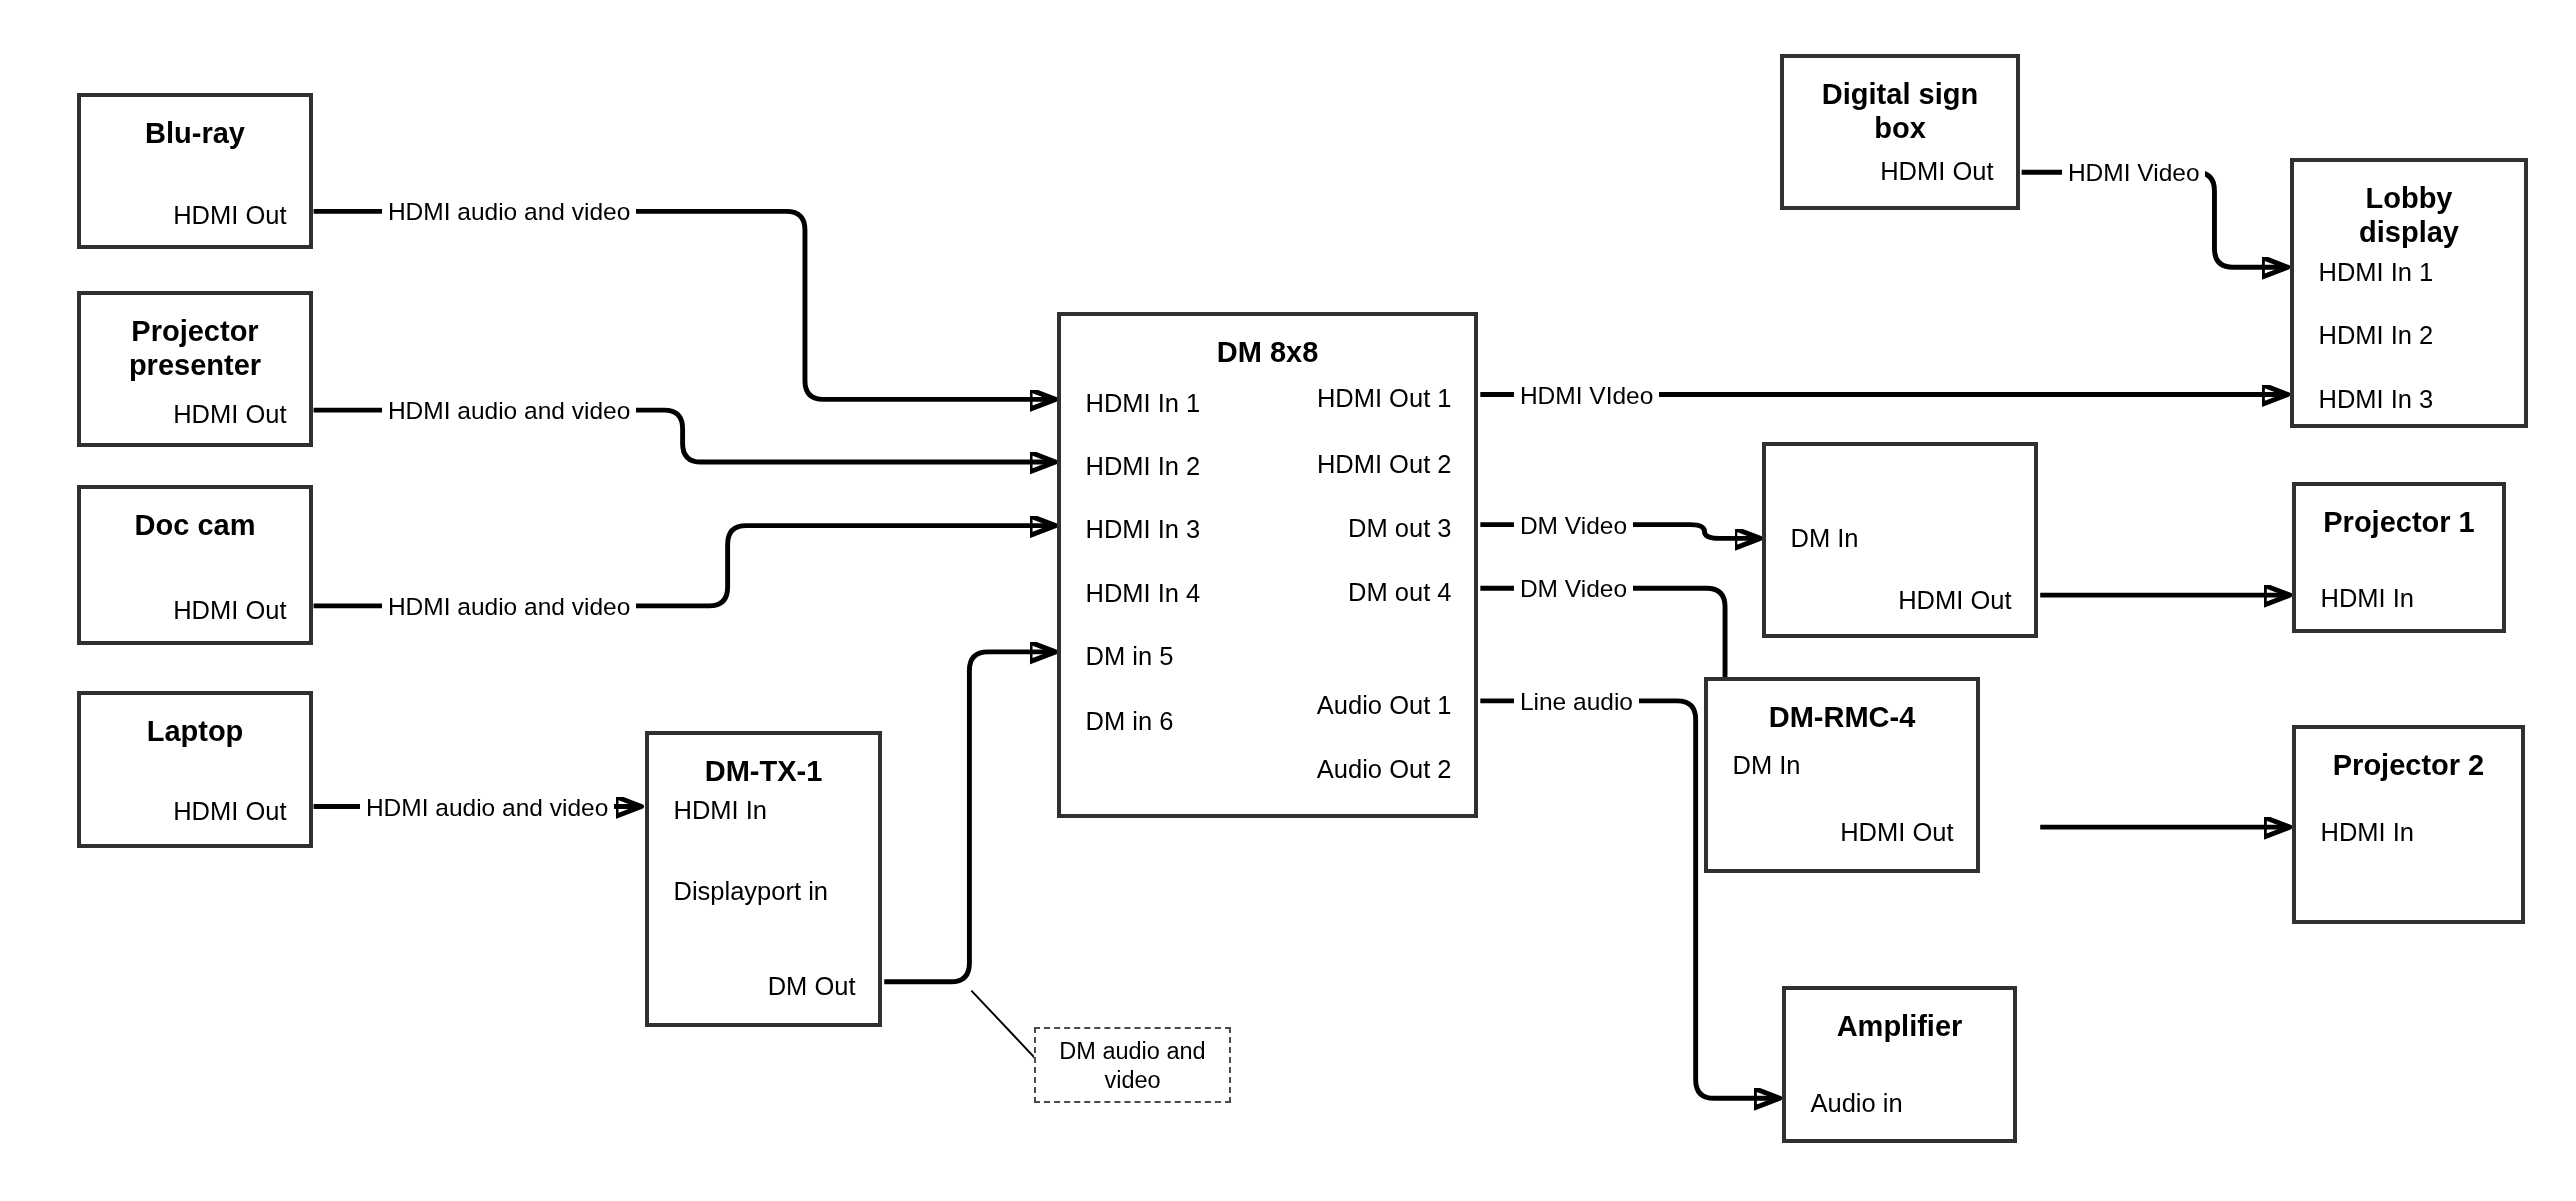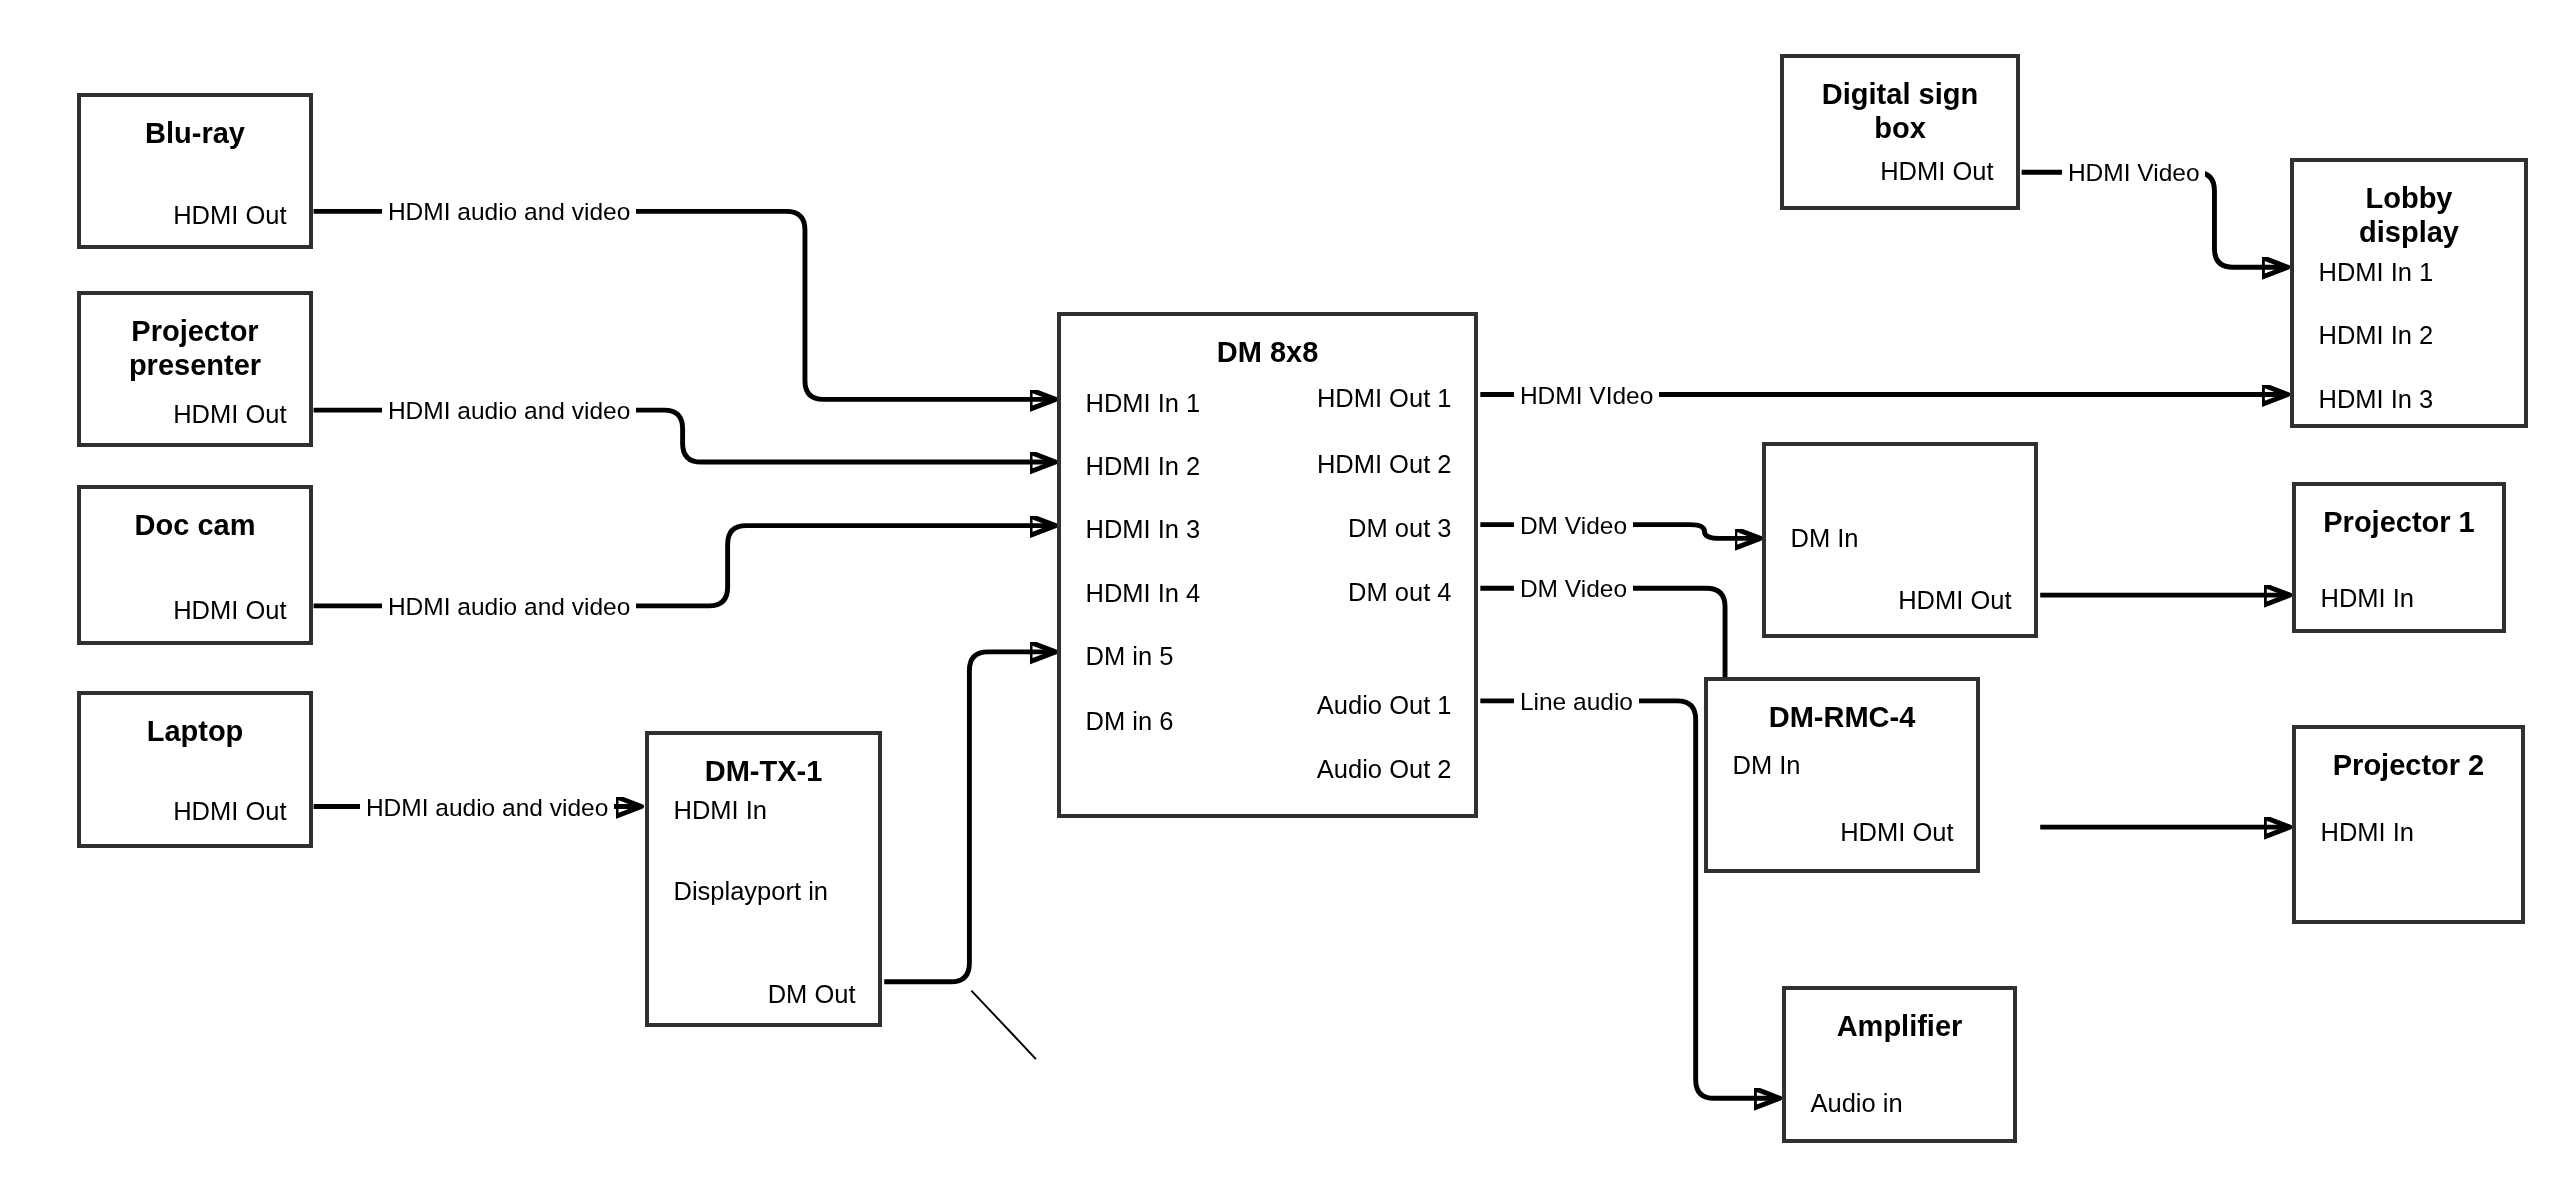--- a/index.html
+++ b/index.html
@@ -99,21 +99,21 @@
 
   <div class="node" style="left:77px;top:691px;width:236px;height:157px;">
     <div class="node-title">Laptop</div>
     <div class="port port-r" style="top:116px;">HDMI Out</div>
   </div>
 
   <div class="node" style="left:645px;top:731px;width:237px;height:296px;">
     <div class="node-title">DM-TX-1</div>
     <div class="port port-l" style="top:75px;">HDMI In</div>
     <div class="port port-l" style="top:156px;">Displayport in</div>
-    <div class="port port-r" style="top:259px;">DM Out</div>
+    <div class="port port-r" style="top:251px;">DM Out</div>
   </div>
 
   <div class="node" style="left:1057px;top:312px;width:421px;height:506px;">
     <div class="node-title">DM 8x8</div>
     <div class="port port-l" style="top:87px;">HDMI In 1</div>
     <div class="port port-l" style="top:150px;">HDMI In 2</div>
     <div class="port port-l" style="top:213px;">HDMI In 3</div>
     <div class="port port-l" style="top:277px;">HDMI In 4</div>
     <div class="port port-l" style="top:340px;text-align:right;">DM in 5</div>
     <div class="port port-l" style="top:405px;">DM in 6</div>
@@ -168,15 +168,17 @@
   <div class="edge-label" style="left:382px;top:211px;">HDMI audio and video</div>
   <div class="edge-label" style="left:382px;top:410px;">HDMI audio and video</div>
   <div class="edge-label" style="left:382px;top:606px;">HDMI audio and video</div>
   <div class="edge-label" style="left:360px;top:807px;">HDMI audio and video</div>
   <div class="edge-label" style="left:1514px;top:395px;">HDMI VIdeo</div>
   <div class="edge-label" style="left:2062px;top:172px;">HDMI Video</div>
   <div class="edge-label" style="left:1514px;top:525px;">DM Video</div>
   <div class="edge-label" style="left:1514px;top:588px;">DM Video</div>
   <div class="edge-label" style="left:1514px;top:701px;">Line audio</div>
 
+  <div class="callout" style="left:1034px;top:1027px;width:197px;height:76px;">DM audio and
+video</div>
 
 </div>
 
 
 </body></html>

